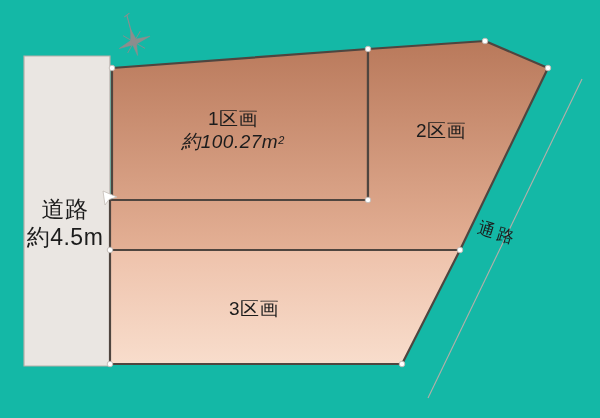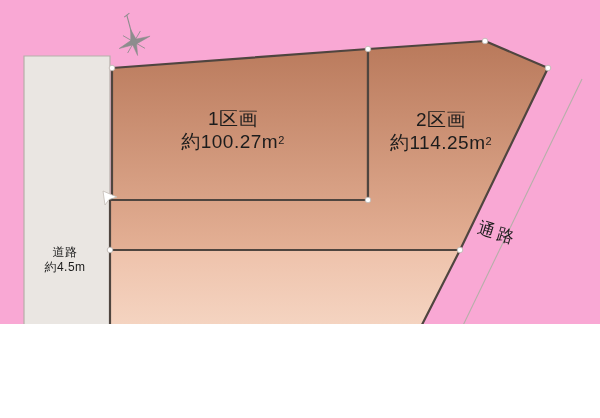--- a/index.html
+++ b/index.html
@@ -1,36 +1,36 @@
 <!DOCTYPE html>
 <html><head>
 <meta charset="utf-8">
 <style>
   html,body{margin:0;padding:0;background:#ffffff;}
   #canvas{
     position:relative;
-    width:600px;height:324px;
-    background:#f9a8d4;
+    width:600px;height:418px;
+    background:#14b8a6;
     overflow:hidden;
     font-family:"Liberation Sans","DejaVu Sans",sans-serif;
   }
   #plan-svg{position:absolute;left:0;top:0;}
   .label{
     position:absolute;
     transform:translate(-50%,-50%);
     text-align:center;
     color:#1c1c1c;
     font-size:19px;
     line-height:1.22;
     white-space:nowrap;
     letter-spacing:0.5px;
   }
-  .label .area-line{font-size:19px;}
+  .label .area-line{font-size:19px;font-style:italic;}
   .label sup{font-size:11px;vertical-align:4px;}
-  #road-label{font-size:12px;margin-top:37px;}
+  #road-label{font-size:23px;}
   #passage-label{
     font-size:17px;
     transform:translate(-50%,-50%) rotate(17deg);
     letter-spacing:3px;
   }
 </style>
 </head>
 <body>
 
 <div id="canvas">
@@ -82,24 +82,24 @@
     </g>
   </svg>
 
   <div class="label" id="plot1-label" style="left:233px;top:130px;">
     <div>1区画</div>
     <div class="area-line"><span>約100.27m</span><sup>2</sup></div>
   </div>
 
   <div class="label" id="plot2-label" style="left:441px;top:131px;text-align:center;">
     <div>2区画</div>
-    <div class="area-line"><span>約114.25m</span><sup>2</sup></div>
   </div>
 
   <div class="label" id="plot3-label" style="left:254px;top:309px;">
+    <div>3区画</div>
   </div>
 
   <div class="label" id="road-label" style="left:65px;top:223px;">
     <div>道路</div>
     <div>約4.5m</div>
   </div>
 
   <div class="label" id="passage-label" style="left:497px;top:234px;">通路</div>
 
 </div>

